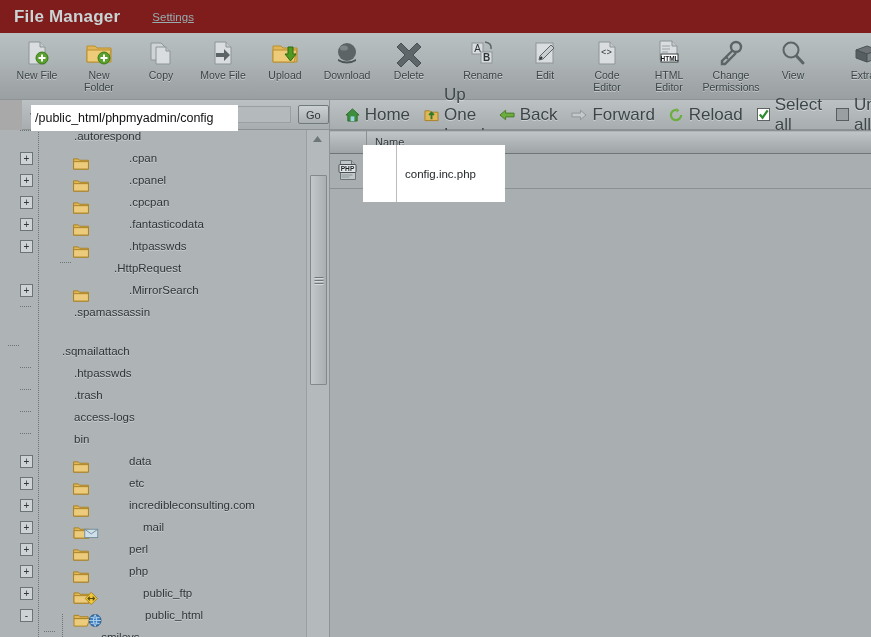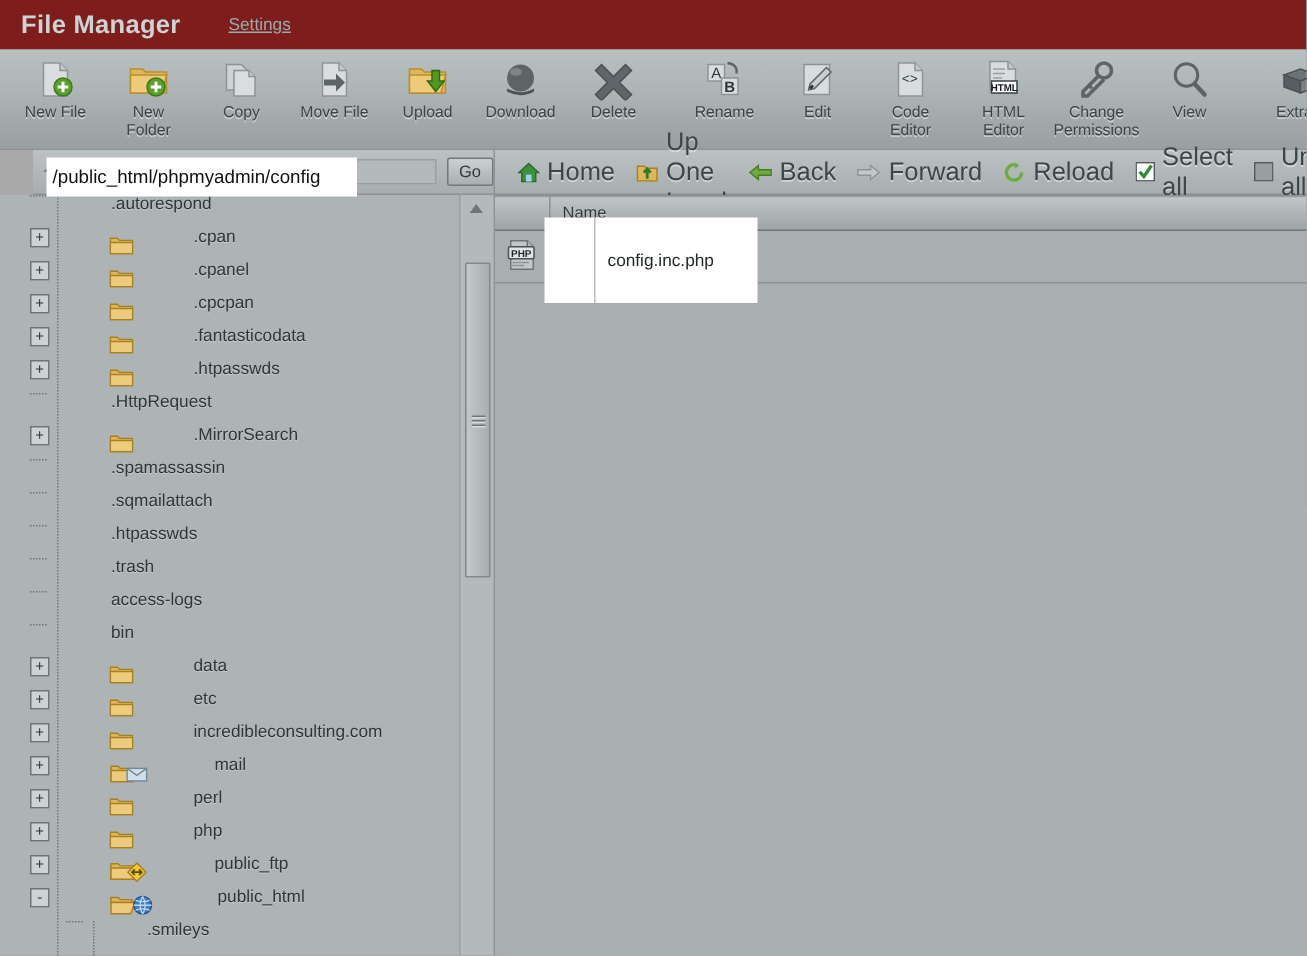--- a/index.html
+++ b/index.html
@@ -439,39 +439,39 @@
           <div class="tree-row" style="padding-left: 20px;">
             <span class="expander">+</span>
             <span style="display: inline-flex; align-items: center;">
               <svg width="16" height="13" viewBox="0 0 17 14">
       <path d="M0.5 2 h5 l1.5 1.5 h9.5 v9.5 h-16 z" fill="#e0b657" stroke="#a8801f"></path>
       <path d="M0.5 5 h16 v8 h-16 z" fill="#eccb7d" stroke="#a8801f"></path>
               </svg>
             </span>
             <span class="tname">.htpasswds</span>
           </div>
-          <div class="tree-row" style="padding-left: 20px;">
+          <div class="tree-row" style="padding-left: 20px; margin-left: 40px;">
             <span class="dotstub"></span>
             <span class="tname">.HttpRequest</span>
           </div>
           <div class="tree-row" style="padding-left: 20px;">
             <span class="expander">+</span>
             <span style="display: inline-flex; align-items: center;">
               <svg width="16" height="13" viewBox="0 0 17 14">
       <path d="M0.5 2 h5 l1.5 1.5 h9.5 v9.5 h-16 z" fill="#e0b657" stroke="#a8801f"></path>
       <path d="M0.5 5 h16 v8 h-16 z" fill="#eccb7d" stroke="#a8801f"></path>
               </svg>
             </span>
             <span class="tname">.MirrorSearch</span>
           </div>
           <div class="tree-row" style="padding-left: 20px;">
             <span class="dotstub"></span>
             <span class="tname">.spamassassin</span>
           </div>
-          <div class="tree-row" style="padding-left: 20px;">
+          <div class="tree-row" style="padding-left: 8px; margin-top: 17px;">
             <span class="dotstub"></span>
             <span class="tname">.sqmailattach</span>
           </div>
           <div class="tree-row" style="padding-left: 20px;">
             <span class="dotstub"></span>
             <span class="tname">.htpasswds</span>
           </div>
           <div class="tree-row" style="padding-left: 20px;">
             <span class="dotstub"></span>
             <span class="tname">.trash</span>

